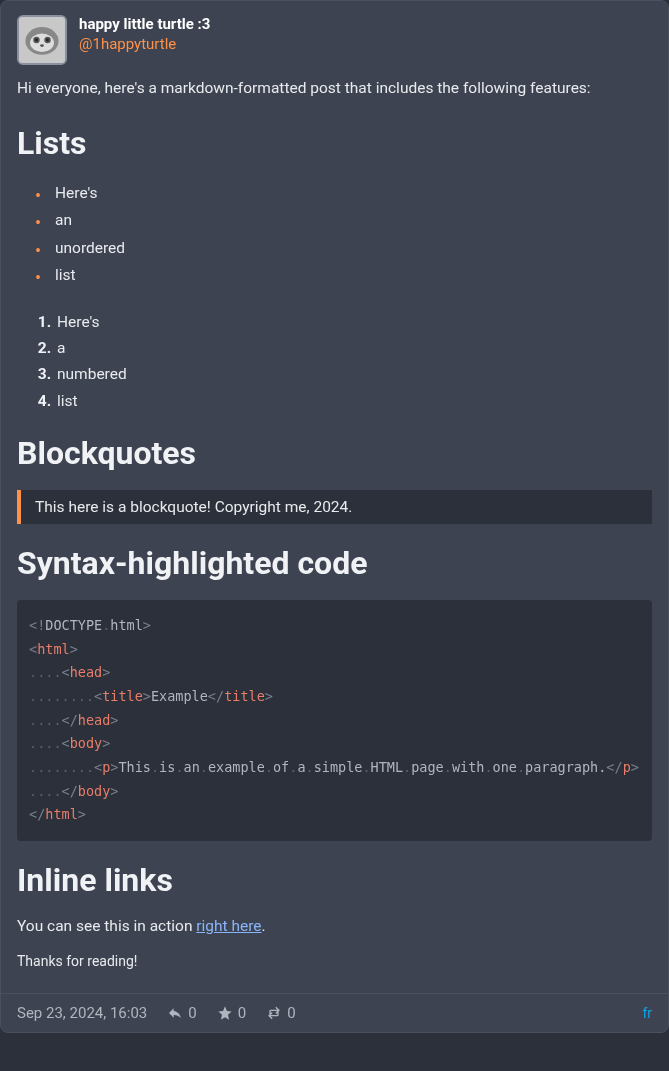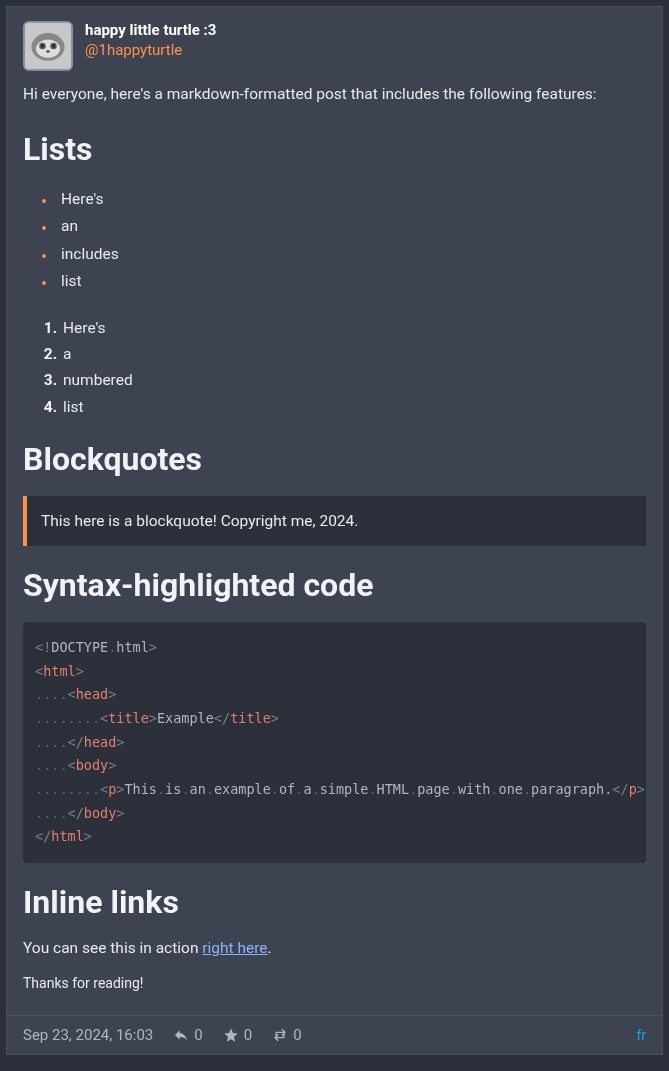--- a/index.html
+++ b/index.html
@@ -10,22 +10,22 @@
     body {
       background: #2b303a;
       color: #e1e3e6;
       font-family: -apple-system, BlinkMacSystemFont, "Segoe UI", Roboto, sans-serif;
       font-size: 15px;
       width: 669px;
       height: 1071px;
     }
     .post-container {
       background: #3d4350;
-      margin: 6px;
-      border-radius: 0;
+      margin: 0;
+      border-radius: 8px;
       border: 1px solid #4a5060;
     }
     .post-header {
       display: flex;
       align-items: flex-start;
       padding: 14px 16px 8px 16px;
       gap: 12px;
     }
     .avatar {
       width: 50px;
@@ -105,21 +105,21 @@
       color: #e8eaed;
       padding-left: 2px;
     }
     ol.ordered li::marker {
       font-weight: 700;
       color: #f0f2f5;
     }
     blockquote {
       background: #2b303a;
       border-left: 4px solid #ff9148;
-      padding: 16px 14px;
+      padding: 8px 14px;
       font-size: 15.5px;
       color: #e8eaed;
       margin-bottom: 20px;
     }
     pre.code {
       background: #2b303a;
       border-radius: 4px;
       padding: 14px 12px;
       font-family: "Consolas", "Monaco", monospace;
       font-size: 13.5px;
@@ -199,21 +199,21 @@
   </div>
 
   <div class="post-body">
     <p class="intro"><span>Hi everyone, here's a </span><strong>markdown-formatted</strong><span> post that includes the following features:</span></p>
 
     <h1>Lists</h1>
 
     <ul class="unordered">
       <li>Here's</li>
       <li>an</li>
-      <li>includes</li>
+      <li>unordered</li>
       <li>list</li>
     </ul>
 
     <ol class="ordered">
       <li>Here's</li>
       <li>a</li>
       <li>numbered</li>
       <li>list</li>
     </ol>
 

